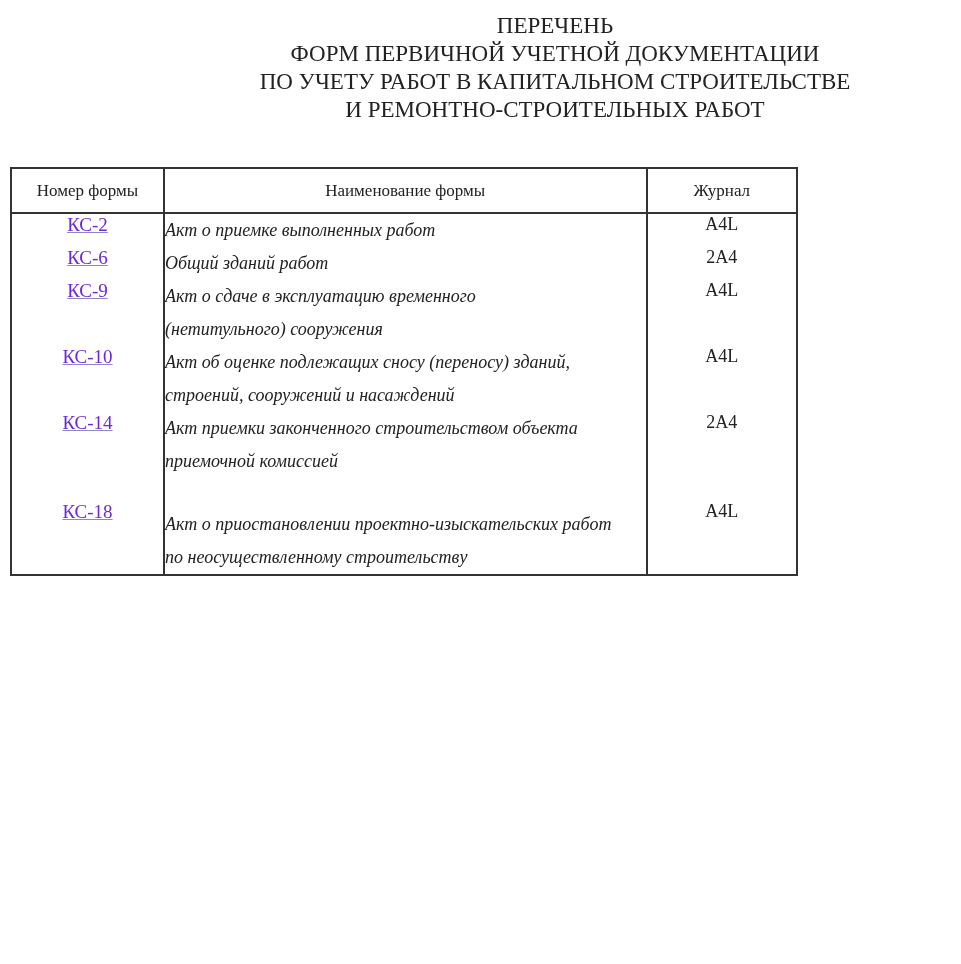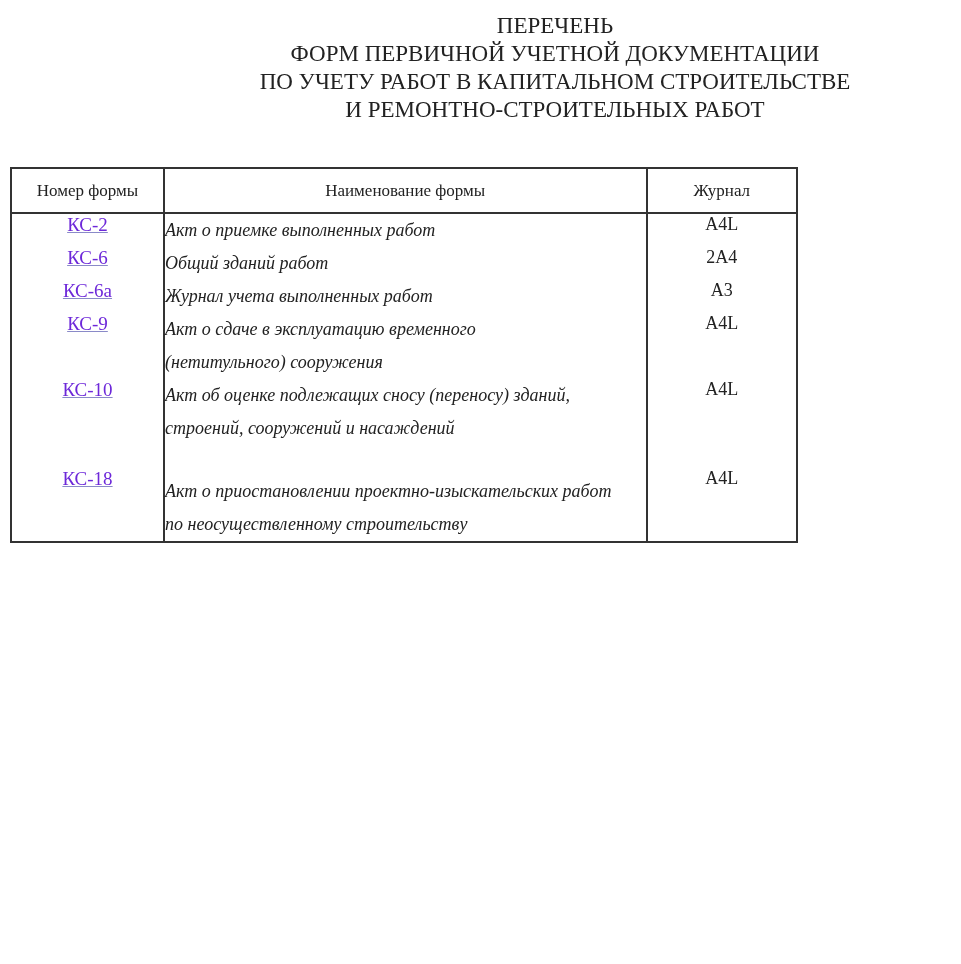--- a/index.html
+++ b/index.html
@@ -110,33 +110,33 @@
       <td class="num"><a href="#">КС-2</a></td>
       <td class="name">Акт о приемке выполненных работ</td>
       <td class="fmt">A4L</td>
     </tr>
     <tr class="row">
       <td class="num"><a href="#">КС-6</a></td>
       <td class="name">Общий зданий работ</td>
       <td class="fmt">2A4</td>
     </tr>
     <tr class="row">
-      <td class="num"><a href="#">КС-6а</a></td>
-      <td class="name">Журнал учета выполненных работ</td>
-      <td class="fmt">A3</td>
-    </tr>
-    <tr class="row">
       <td class="num"><a href="#">КС-9</a></td>
       <td class="name" style="padding-right:150px">Акт о сдаче в эксплуатацию временного (нетитульного) сооружения</td>
       <td class="fmt">A4L</td>
     </tr>
     <tr class="row">
       <td class="num"><a href="#">КС-10</a></td>
       <td class="name" style="padding-right:8px">Акт об оценке подлежащих сносу (переносу) зданий, строений, сооружений и насаждений</td>
       <td class="fmt">A4L</td>
+    </tr>
+    <tr class="row">
+      <td class="num"><a href="#">КС-14</a></td>
+      <td class="name" style="padding-right:30px">Акт приемки законченного строительством объекта приемочной комиссией</td>
+      <td class="fmt">2A4</td>
     </tr>
     <tr class="row row-last">
       <td class="num"><a href="#">КС-18</a></td>
       <td class="name" style="padding-right:32px">Акт о приостановлении проектно-изыскательских работ по неосуществленному строительству</td>
       <td class="fmt">A4L</td>
     </tr>
   </tbody>
 </table>
 
 </body></html>

